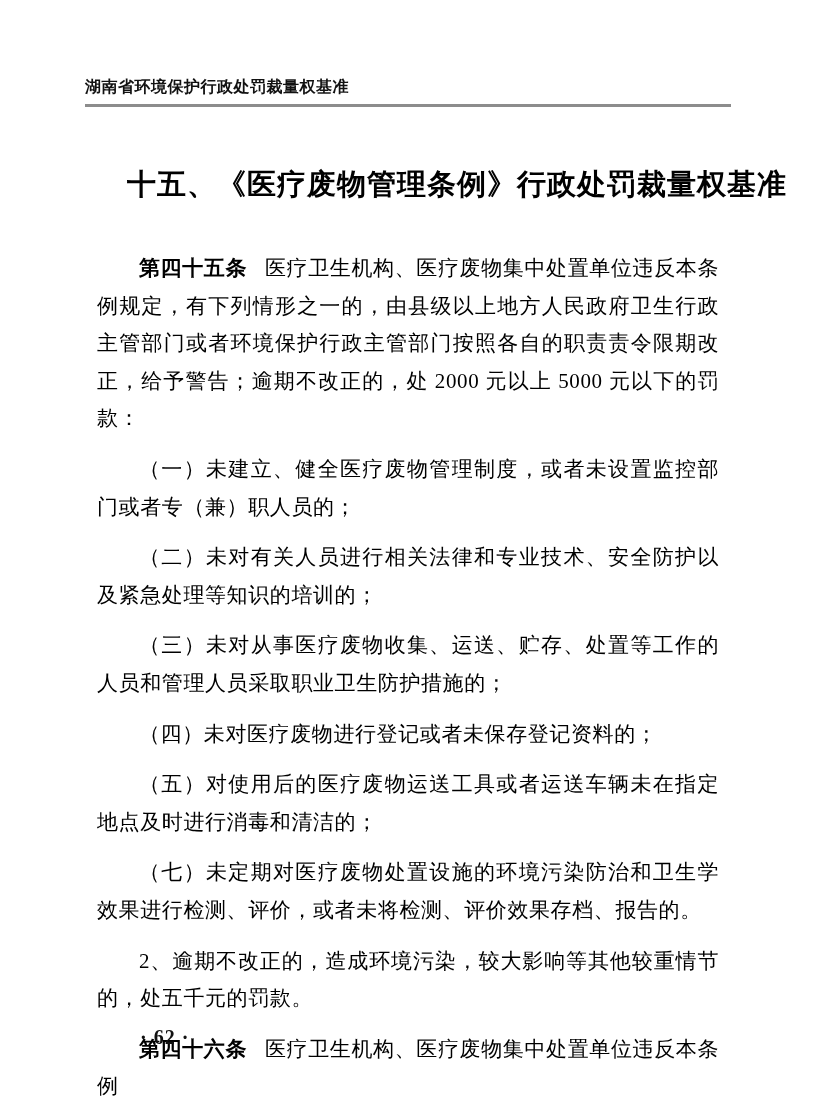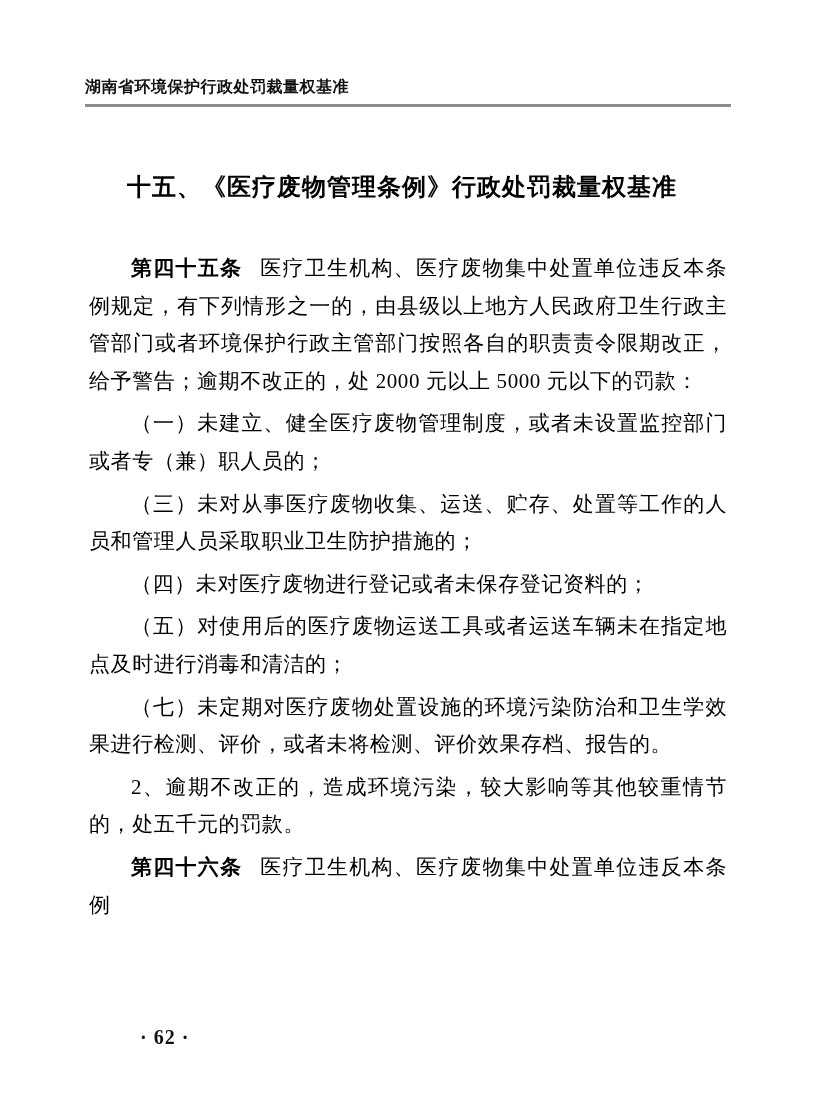--- a/index.html
+++ b/index.html
@@ -28,39 +28,40 @@
   }
   .header-rule {
     margin-top: 8px;
     height: 3px;
     background: #8c8c8c;
     width: 100%;
   }
   
   .doc-title {
     margin-top: 64px;
-    font-family: Liberation Sans, sans-serif;
+    font-family: Liberation Mono, monospace;
     font-weight: bold;
-    font-size: 24px;
+    font-size: 29px;
     line-height: 32px;
     color: #000000;
     text-indent: 42px;
     letter-spacing: 1px;
     white-space: nowrap;
+    text-align: right;
   }
   
   .doc-body {
     margin-top: 46px;
     font-family: "Liberation Serif", "DejaVu Serif", serif;
     font-size: 21px;
     line-height: 37.6px;
     color: #000000;
   }
   .body-para {
-    margin: 4px;
+    margin: 12px;
     text-indent: 42px;
     text-align: justify;
     text-justify: inter-character;
     letter-spacing: 0.6px;
   }
   .body-para .lead {
     font-family: "Liberation Sans", "DejaVu Sans", sans-serif;
     font-weight: bold;
     margin-right: 0.85em;
   }
@@ -90,20 +91,21 @@
   <div class="header-rule"></div>
 
   <h1 class="doc-title">十五、《医疗废物管理条例》行政处罚裁量权基准</h1>
 
   <div class="doc-body">
 
     <p class="body-para"><span class="lead">第四十五条</span><span>医疗卫生机构、医疗废物集中处置单位违反本条例规定，有下列情形之一的，由县级以上地方人民政府卫生行政主管部门或者环境保护行政主管部门按照各自的职责责令限期改正，给予警告；逾期不改正的，处 2000 元以上 5000 元以下的罚款：</span></p>
 
     <p class="body-para"><span class="lead"></span><span>（一）未建立、健全医疗废物管理制度，或者未设置监控部门或者专（兼）职人员的；</span></p>
 
+    <p class="body-para"><span class="lead"></span><span>（二）未对有关人员进行相关法律和专业技术、安全防护以及紧急处理等知识的培训的；</span></p>
 
     <p class="body-para"><span class="lead"></span><span>（三）未对从事医疗废物收集、运送、贮存、处置等工作的人员和管理人员采取职业卫生防护措施的；</span></p>
 
     <p class="body-para"><span class="lead"></span><span>（四）未对医疗废物进行登记或者未保存登记资料的；</span></p>
 
     <p class="body-para"><span class="lead"></span><span>（五）对使用后的医疗废物运送工具或者运送车辆未在指定地点及时进行消毒和清洁的；</span></p>
 
 
     <p class="body-para"><span class="lead"></span><span>（七）未定期对医疗废物处置设施的环境污染防治和卫生学效果进行检测、评价，或者未将检测、评价效果存档、报告的。</span></p>
 

